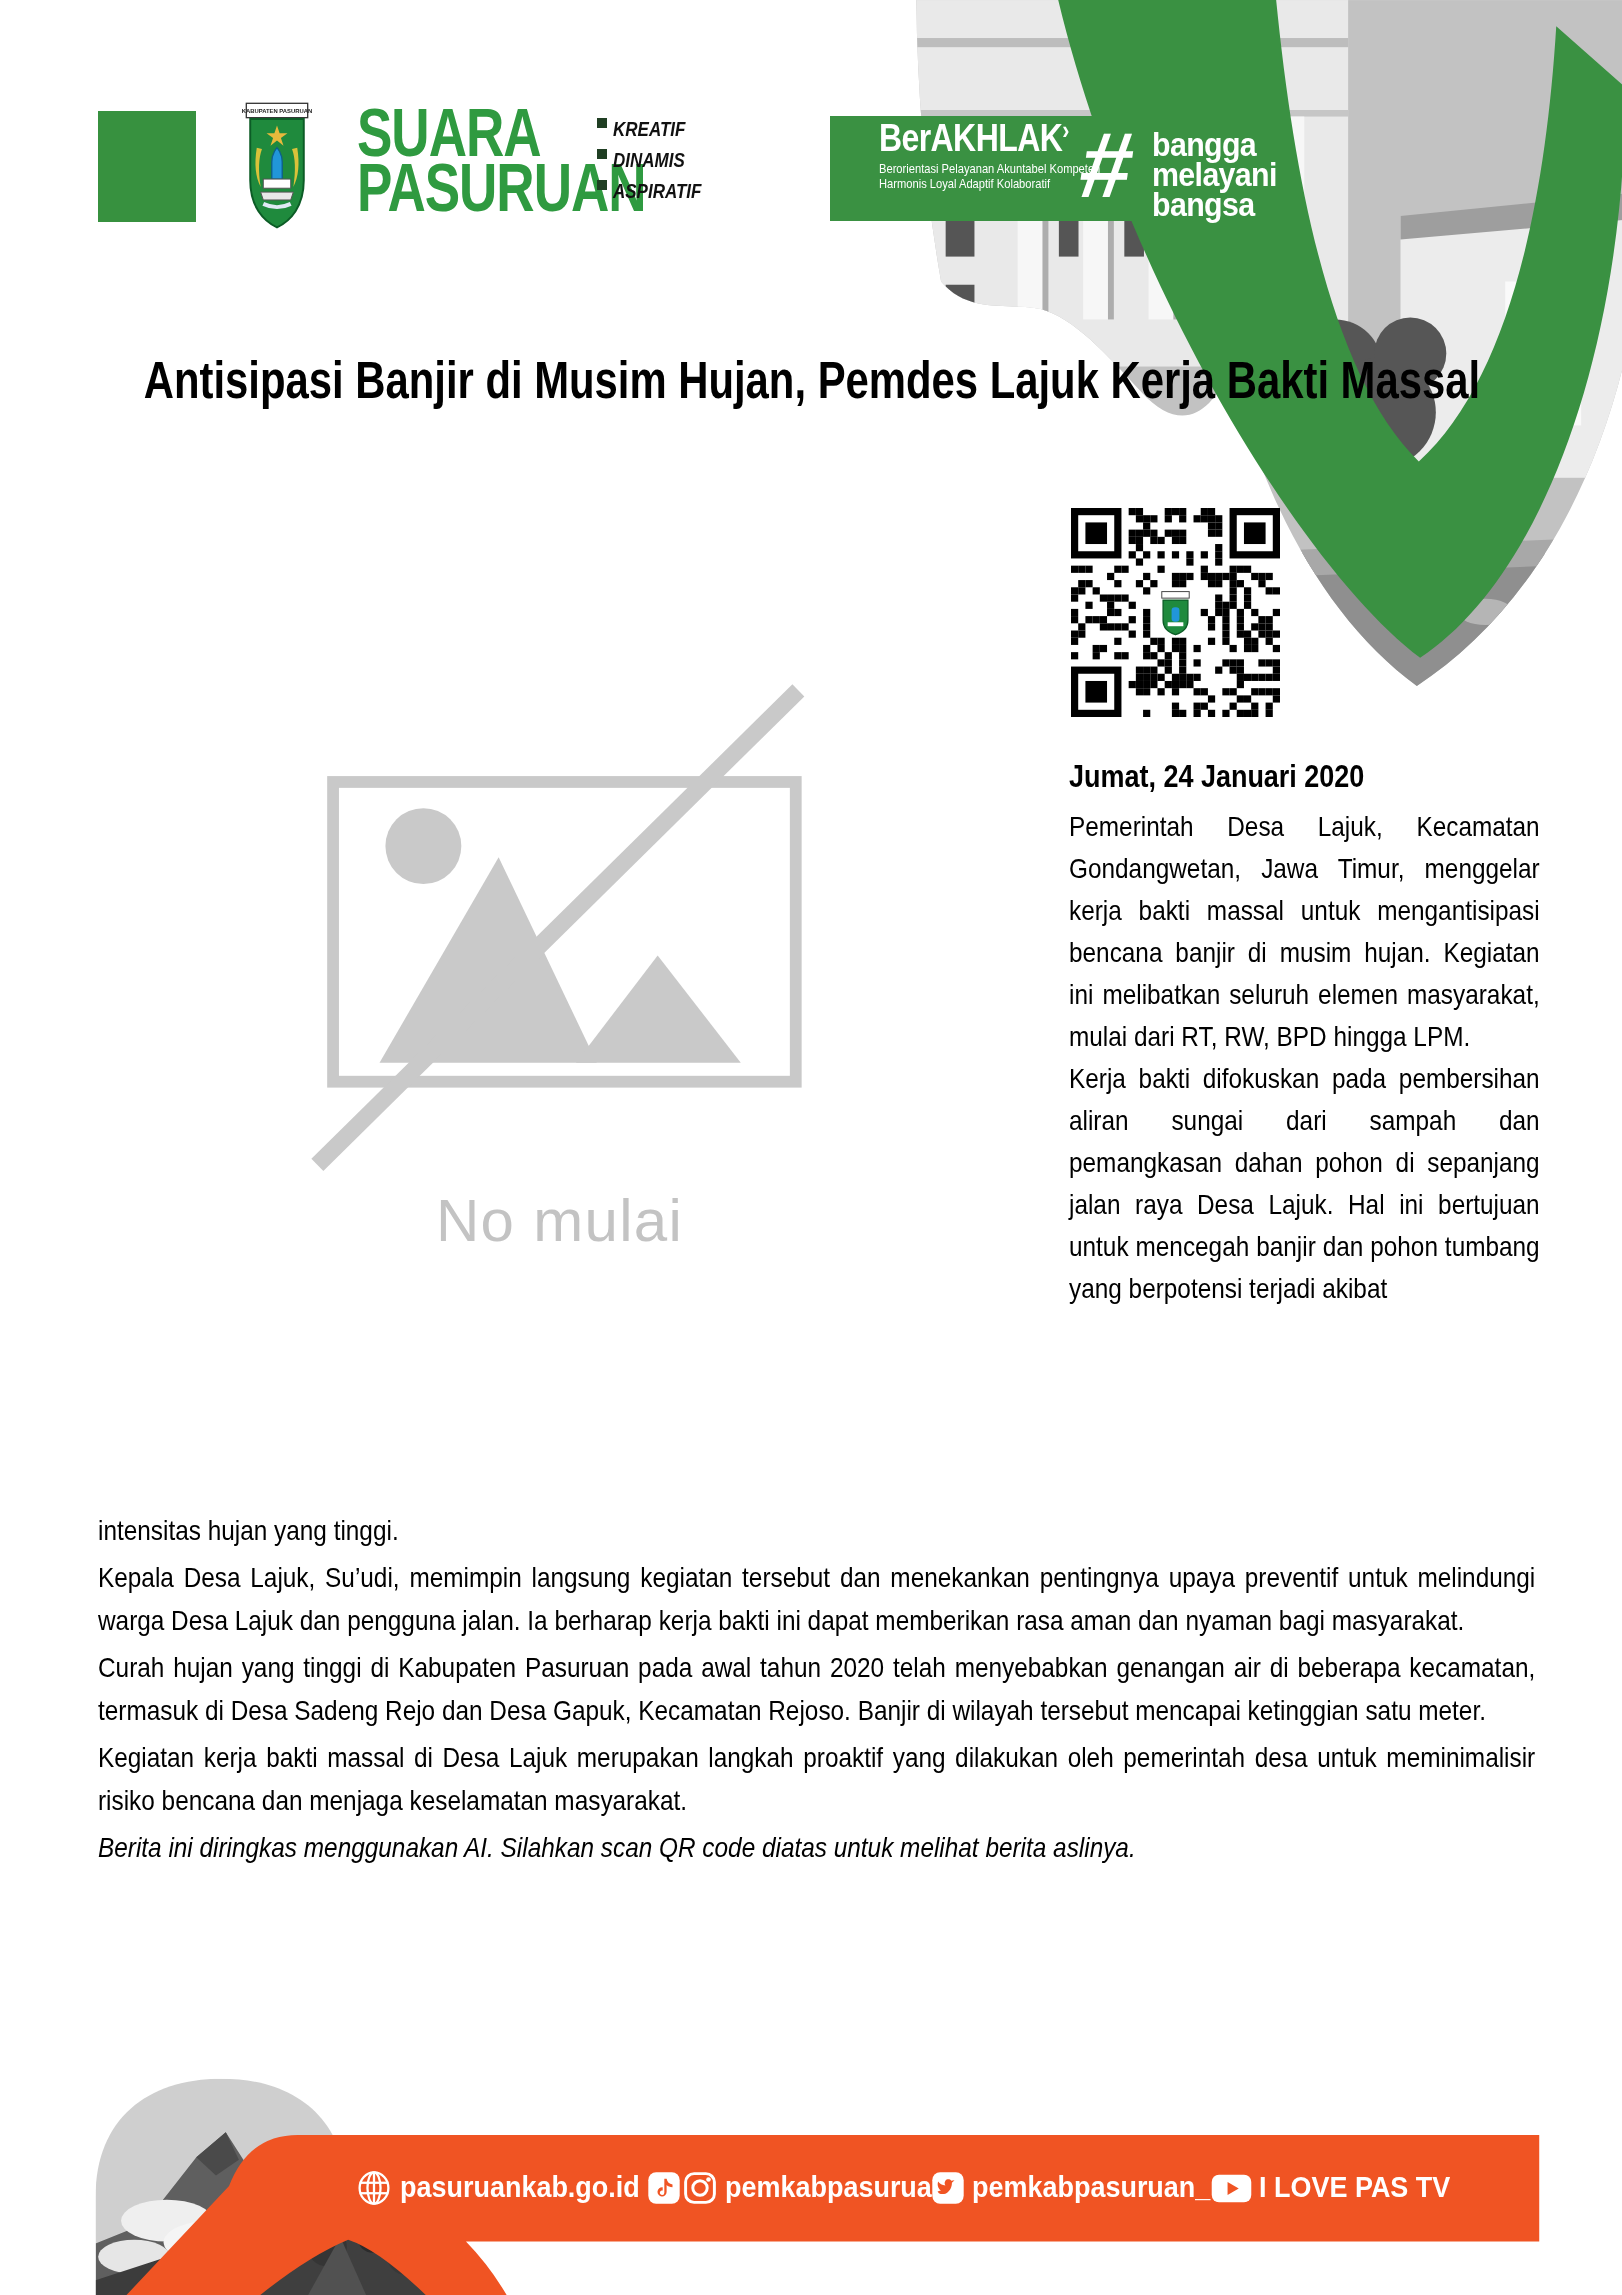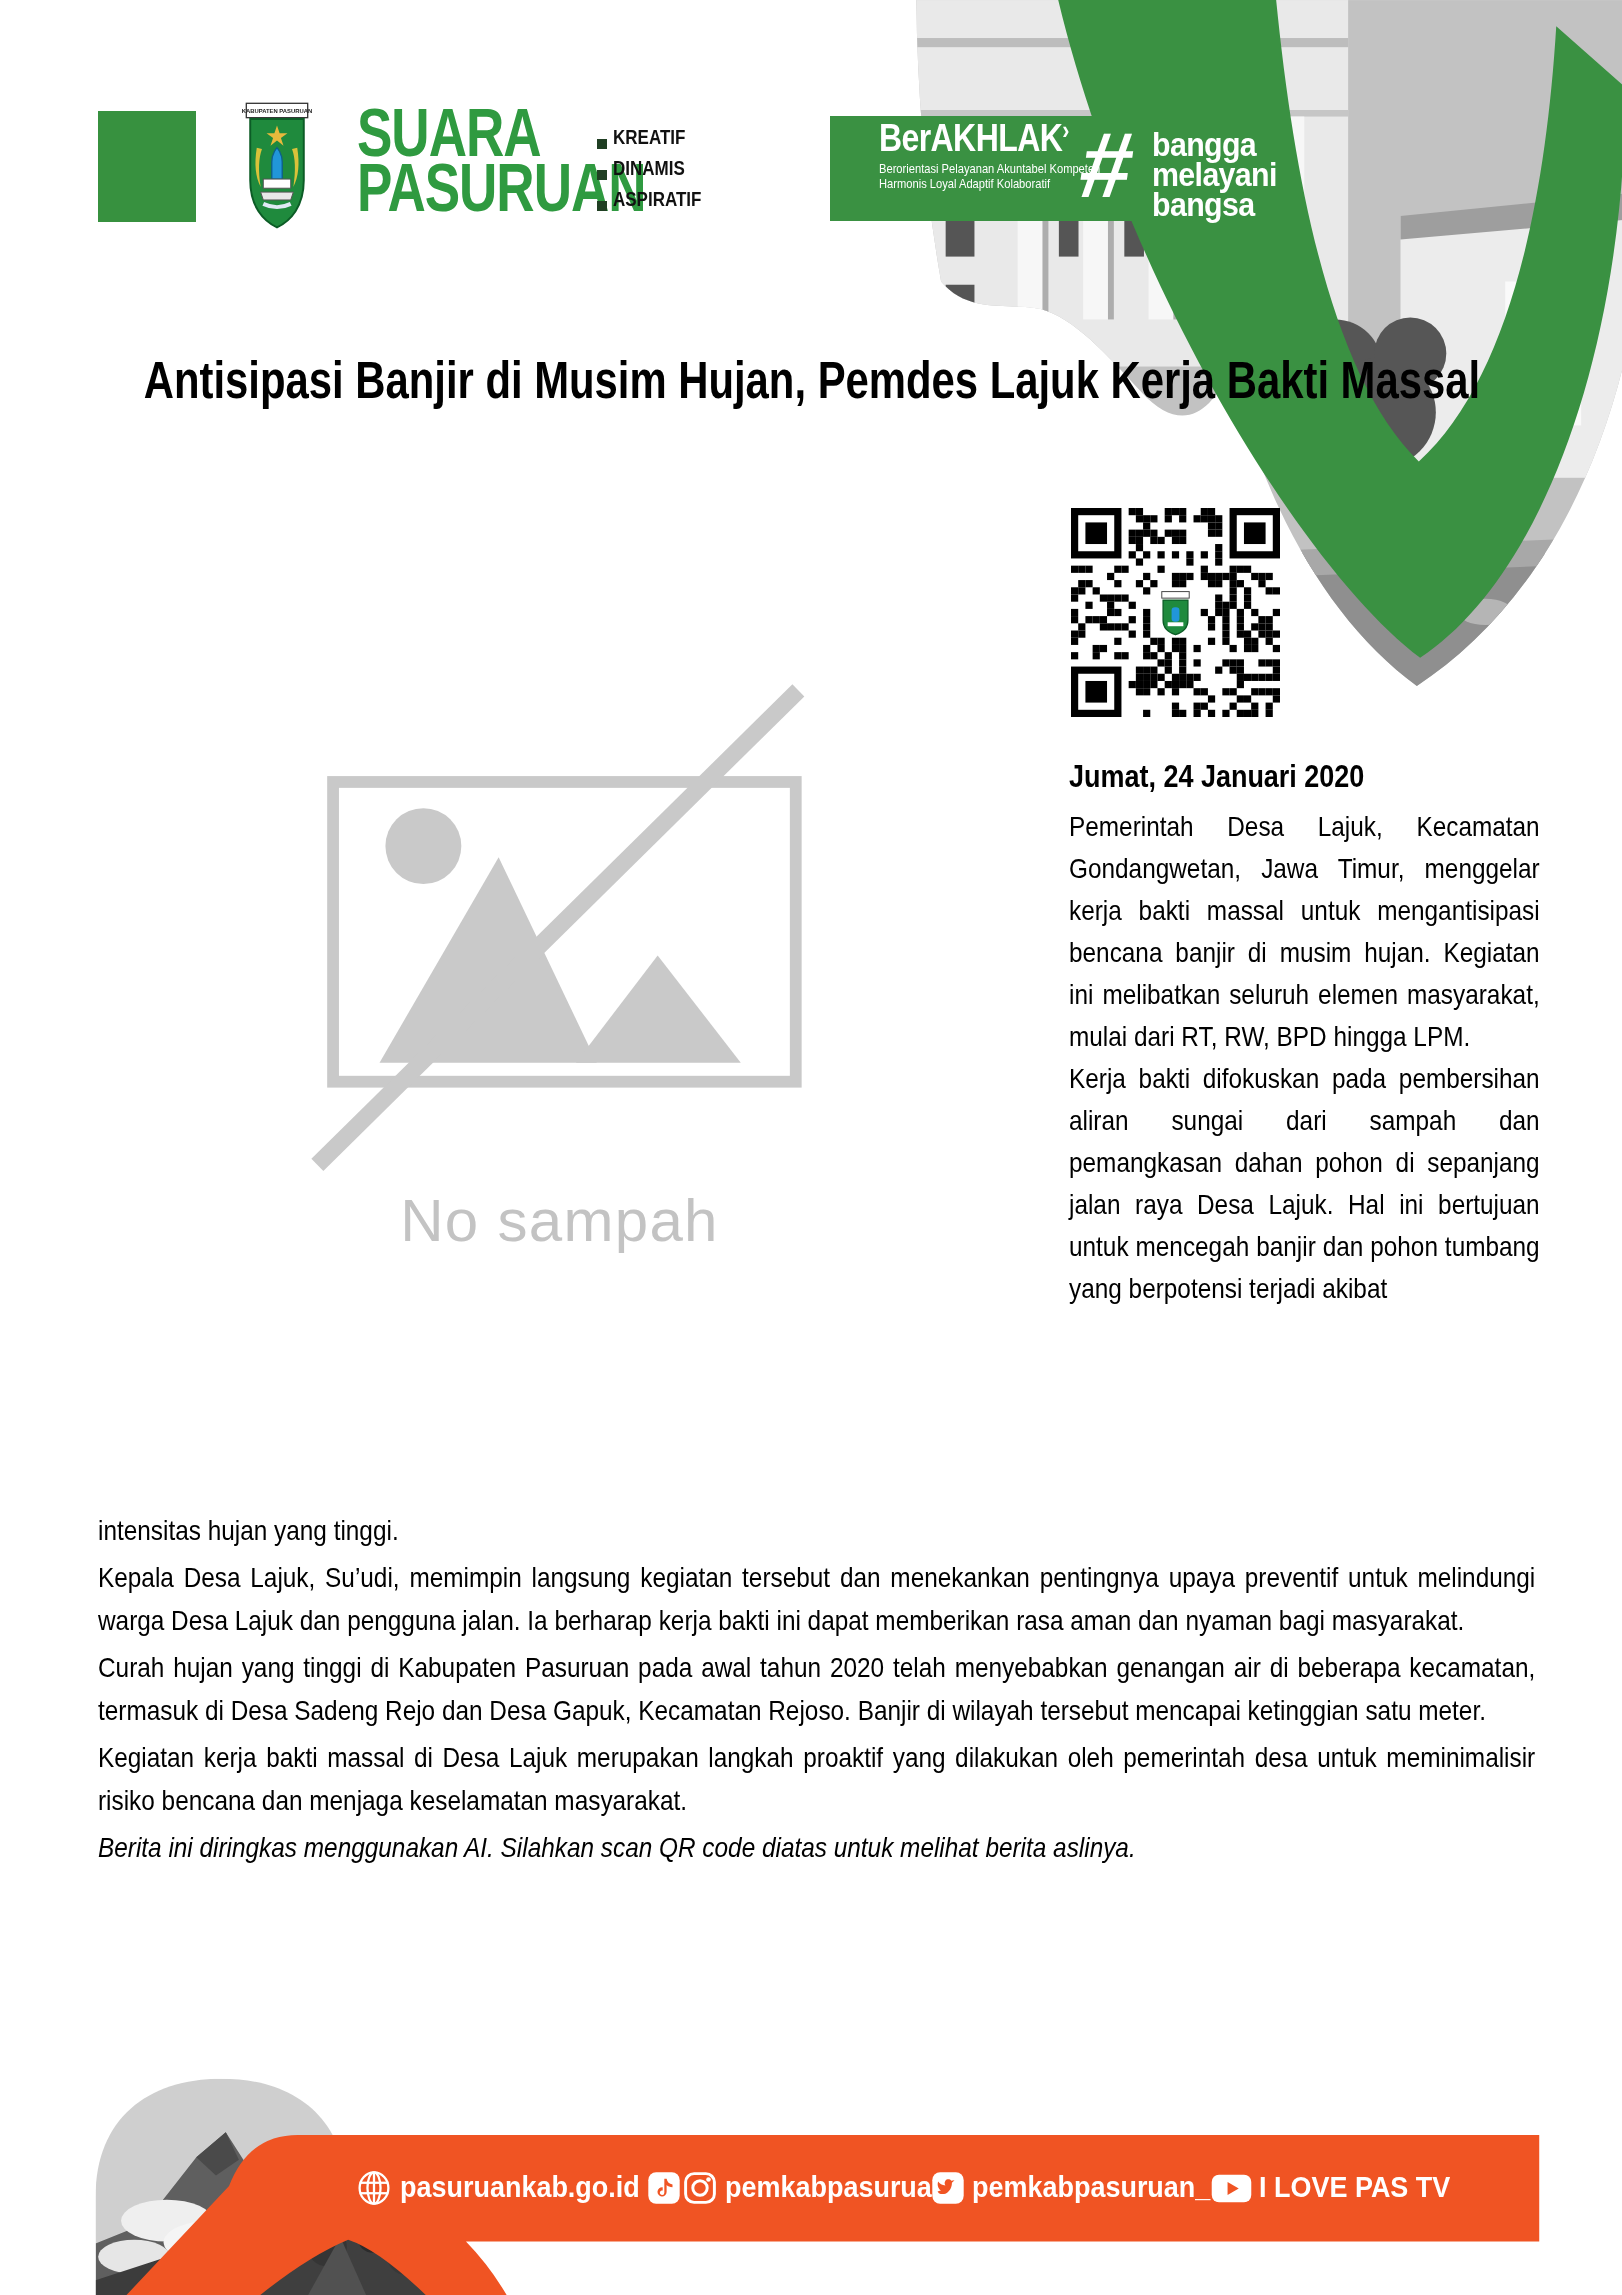--- a/index.html
+++ b/index.html
@@ -3,21 +3,21 @@
 <meta charset="utf-8">
 <style>
   html,body{margin:0;padding:0;background:#fff;}
   body{width:1623px;height:2295px;position:relative;font-family:"Liberation Sans",sans-serif;overflow:hidden;}
   .abs{position:absolute;}
   
   .green-block{left:98px;top:111px;width:98px;height:111px;background:#37913f;}
   .brand-text{left:357px;top:105px;line-height:55px;font-weight:bold;color:#2f9a40;
               font-size:68px;letter-spacing:-1.3px;transform:scaleX(0.78);transform-origin:left top;white-space:nowrap;}
   .mottos{left:597px;top:118px;}
-  .motto-row{display:flex;align-items:flex-end;height:31px;}
+  .motto-row{display:flex;align-items:flex-start;height:31px;font-style:italic;}
   .motto-sq{width:9.8px;height:9.8px;background:#203f23;margin-right:5.9px;flex:none;}
   .motto-label{font-weight:bold;font-size:20px;color:#111;transform:scaleX(0.85);transform-origin:left center;white-space:nowrap;}
   .green-band{left:830px;top:116px;width:453px;height:105px;background:#3a9142;}
   .berakhlak{left:879px;top:115px;color:#fff;width:275px;}
   .berakhlak-title{font-weight:bold;font-size:39px;letter-spacing:-0.7px;transform:scaleX(0.82);transform-origin:left top;white-space:nowrap;}
   .berakhlak-chevron{font-size:26px;vertical-align:11.8px;font-weight:bold;}
   .berakhlak-sub{font-size:12.4px;line-height:15px;margin-top:2.6px;transform:scaleX(0.9);transform-origin:left top;white-space:nowrap;}
   .hashtag{left:1080px;top:123px;color:#fff;display:flex;}
   .hash-symbol{font-size:93px;font-weight:bold;line-height:85px;transform:skewX(-8deg);}
   .hash-lines{margin-left:20px;margin-top:6.5px;}
@@ -438,21 +438,21 @@
 
 <svg class="abs" style="left:301px;top:674px;" width="517" height="517" viewBox="0 0 790 790">
   <g fill="none" stroke="#c9c9c9" stroke-width="18">
     <rect x="49" y="165" width="707" height="458"></rect>
   </g>
   <circle cx="187" cy="263" r="58" fill="#c9c9c9"></circle>
   <polygon points="120,594 302,280 452,594" fill="#c9c9c9"></polygon>
   <polygon points="420,594 545,430 672,594" fill="#c9c9c9"></polygon>
   <line x1="25" y1="750" x2="760" y2="25" stroke="#c9c9c9" stroke-width="26"></line>
 </svg>
-<div class="abs noimage-label">No sampah</div>
+<div class="abs noimage-label">No mulai</div>
 
 <div class="abs fullblock">
   <p>intensitas hujan yang tinggi.</p>
   <p>Kepala Desa Lajuk, Su’udi, memimpin langsung kegiatan tersebut dan menekankan pentingnya upaya preventif untuk melindungi warga Desa Lajuk dan pengguna jalan. Ia berharap kerja bakti ini dapat memberikan rasa aman dan nyaman bagi masyarakat.</p>
   <p>Curah hujan yang tinggi di Kabupaten Pasuruan pada awal tahun 2020 telah menyebabkan genangan air di beberapa kecamatan, termasuk di Desa Sadeng Rejo dan Desa Gapuk, Kecamatan Rejoso. Banjir di wilayah tersebut mencapai ketinggian satu meter.</p>
   <p>Kegiatan kerja bakti massal di Desa Lajuk merupakan langkah proaktif yang dilakukan oleh pemerintah desa untuk meminimalisir risiko bencana dan menjaga keselamatan masyarakat.</p>
   <p class="ai-note">Berita ini diringkas menggunakan AI. Silahkan scan QR code diatas untuk melihat berita aslinya.</p>
 </div>
 
 <svg class="abs" style="left:0;top:2021px;" width="1623" height="275" viewBox="0 0 2480 420">

